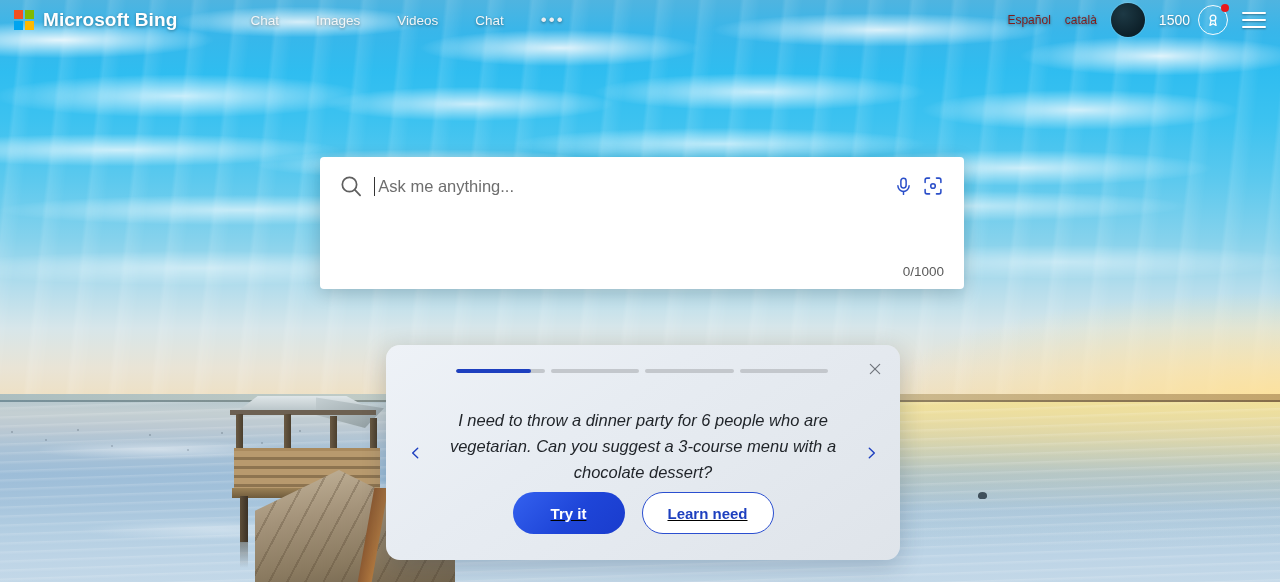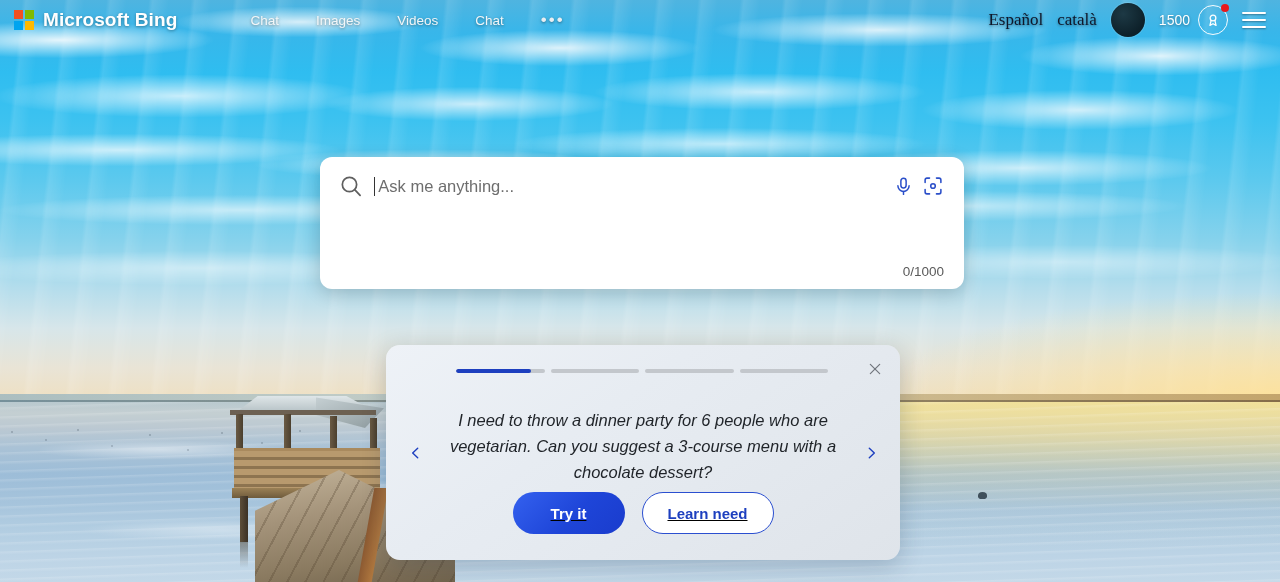--- a/index.html
+++ b/index.html
@@ -191,21 +191,21 @@
   .nav a {
     color:#f2f6f8; font-size:13.5px; text-decoration:none;
     text-shadow:0 1px 3px rgba(0,0,0,.4); white-space:nowrap;
   }
   .nav-more { color:#e8eef2; font-size:17px; letter-spacing:2px; line-height:10px;
     text-shadow:0 1px 3px rgba(0,0,0,.4); }
 
   .header-right {
     margin-left:auto; display:flex; align-items:center; gap:14px; margin-right:14px;
   }
-  .lang { color:#0f172a; font-size:17px; text-decoration:none; text-shadow:0 1px 3px rgba(0,0,0,.4);font-family:Liberation Serif, serif; }
+  .lang { color:#7f1d1d; font-size:12px; text-decoration:none; text-shadow:0 1px 3px rgba(0,0,0,.4); }
   .avatar {
     width:34px; height:34px; border-radius:50%;
     background:radial-gradient(circle at 36% 32%, #1d3945, #0d2029 70%);
     box-shadow:0 0 0 1px rgba(255,255,255,.12);
   }
   .rewards { display:flex; align-items:center; gap:8px; }
   .rw-points { color:#fff; font-size:14px; text-shadow:0 1px 3px rgba(0,0,0,.4); }
   .rw-badge { position:relative; width:30px; height:30px; }
   .rw-ring {
     width:30px; height:30px; border-radius:50%;
@@ -218,21 +218,21 @@
   }
   .hamburger { width:24px; height:17px; display:flex; flex-direction:column; justify-content:space-between; }
   .hamburger span {
     display:block; height:2.4px; width:100%; background:#fff; border-radius:1px;
     box-shadow:0 1px 2px rgba(0,0,0,.35);
   }
 
   
   .searchbox {
     position:absolute; left:320px; top:157px; width:644px; height:132px;
-    background:#fff; border-radius:12px; z-index:25;
+    background:#fff; border-radius:4px; z-index:25;
     box-shadow:0 4px 18px rgba(0,0,0,.18);
   }
   .sb-top { display:flex; align-items:center; height:58px; padding:0 16px 0 18px; }
   .sb-search-icon { flex:none; width:26px; height:26px; color:#616161; }
   .sb-caret {
     width:1.3px; height:19px; background:#333; margin:0 1px 0 10px; flex:none;
   }
   .sb-input {
     flex:1; border:0; outline:none; font-family:"Liberation Sans", sans-serif;
     font-size:16.5px; color:#262626; background:transparent; padding:0 8px 0 2px;

